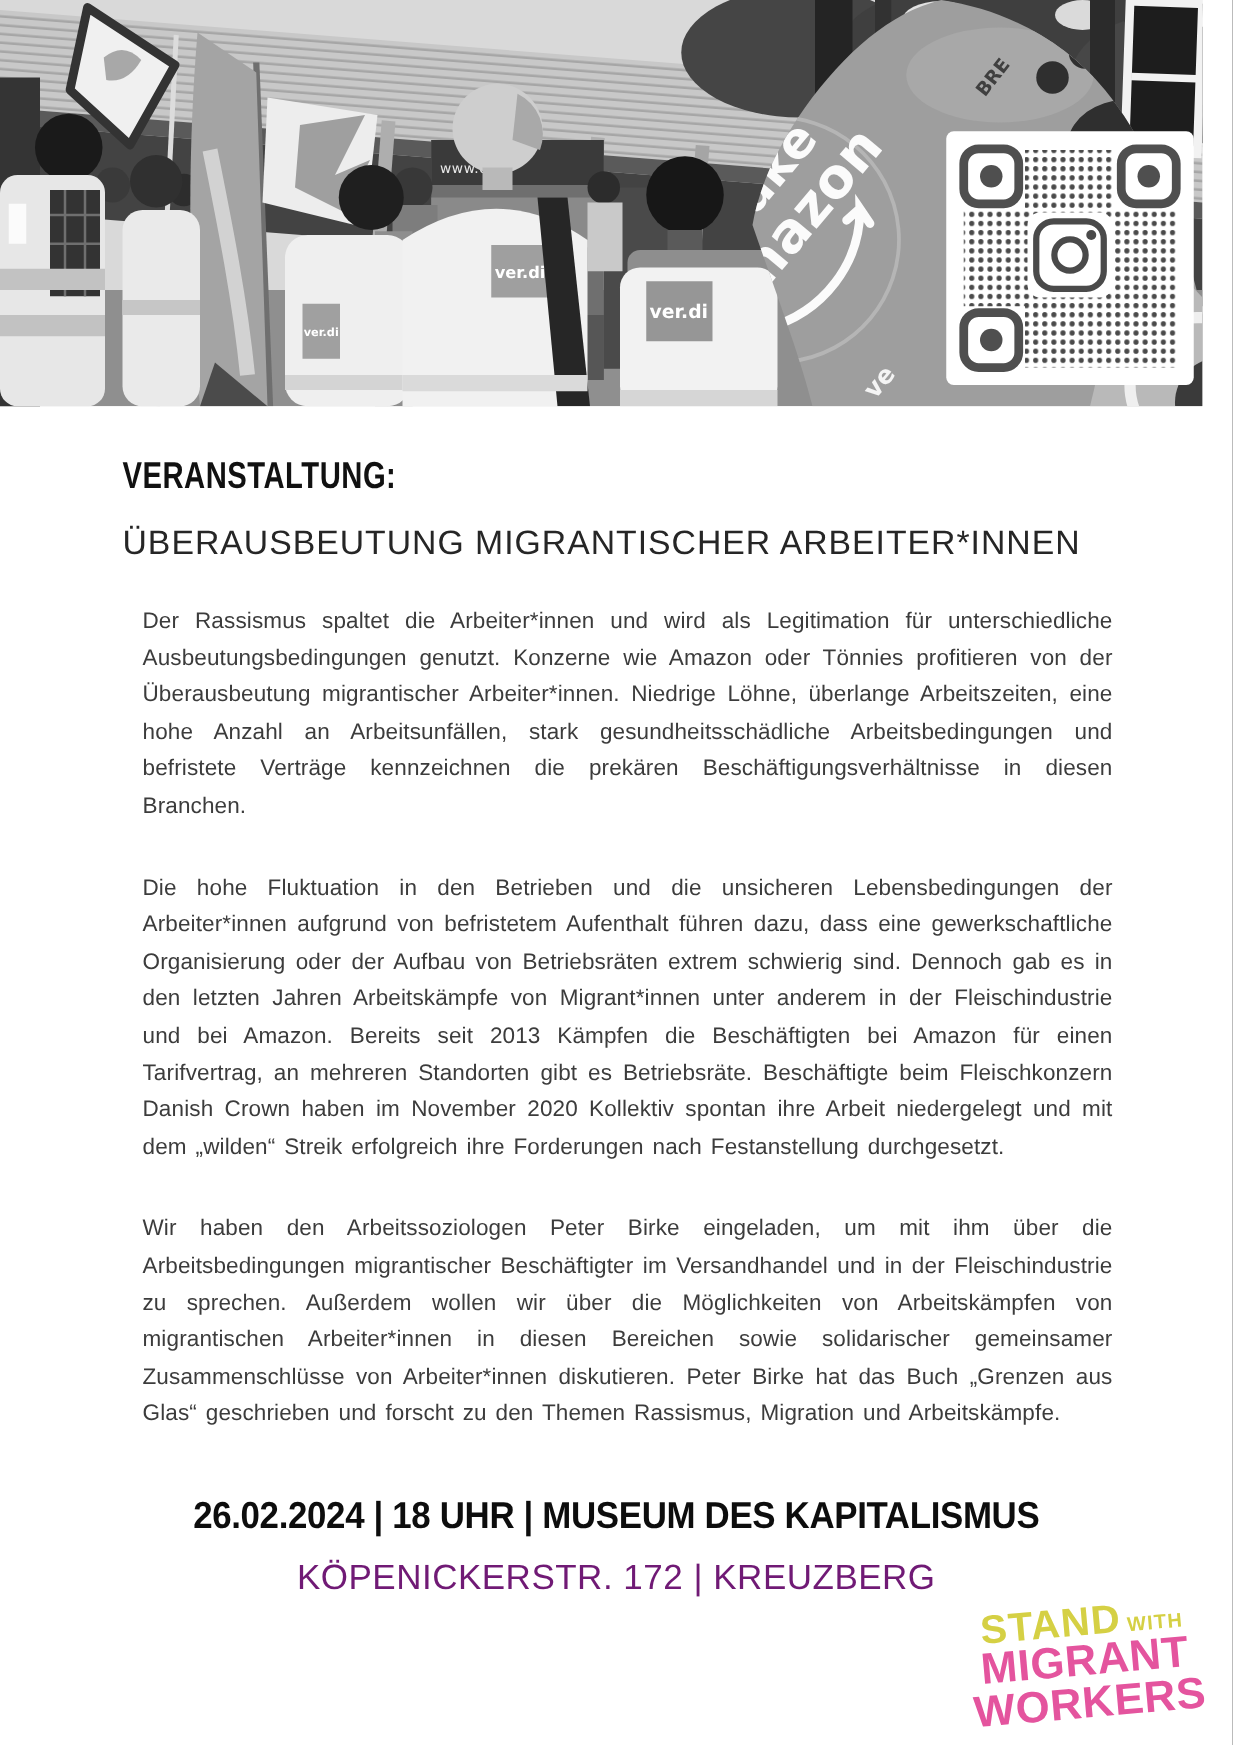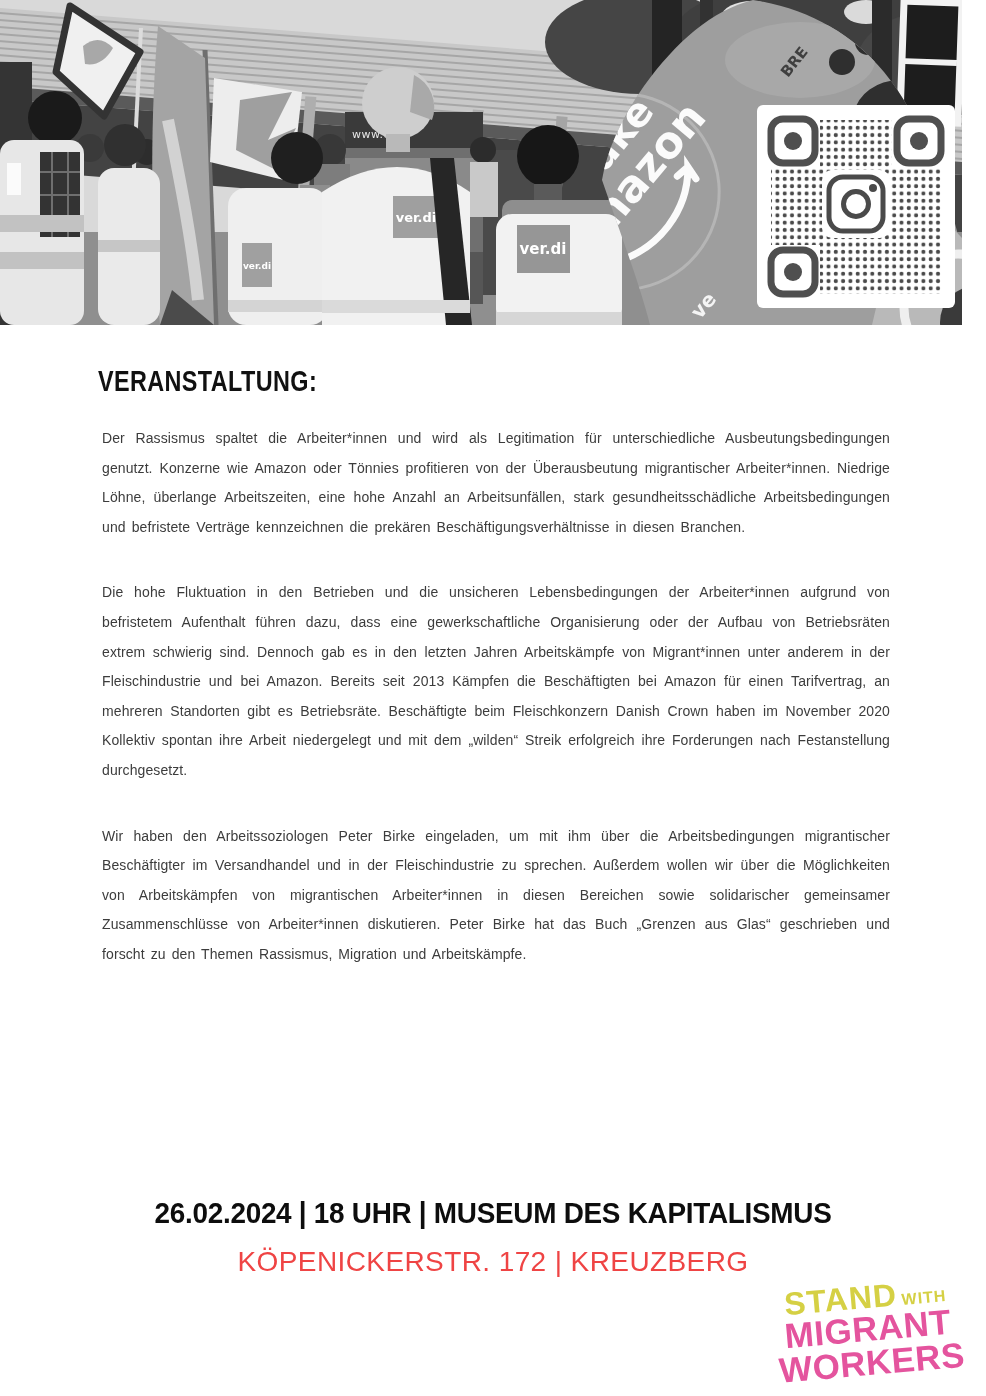--- a/index.html
+++ b/index.html
@@ -6,28 +6,28 @@
   .page{position:relative;width:986px;height:1396px;background:#ffffff;overflow:hidden;
         font-family:"Liberation Sans",sans-serif;margin:0 auto;}
   .photo{position:absolute;left:0;top:0;width:962px;height:325px;}
   .photo svg{display:block;}
   .photo text{font-family:"DejaVu Sans",sans-serif;}
   .content{position:absolute;left:98px;top:364px;width:792px;}
   .heading{font-size:30px;font-weight:700;color:#111;letter-spacing:.5px;
            transform:scaleX(.78);transform-origin:left center;margin:0 0 14px 0;white-space:nowrap;}
   .title-line{font-size:27px;font-weight:400;color:#262626;letter-spacing:.8px;
               line-height:44px;margin:0;white-space:nowrap;}
-  .body-copy p{font-size:14px;line-height:29.6px;color:#3c3c3c;text-align:justify;
-               word-spacing:2px;letter-spacing:.1px;margin:0 0 36px 4px;}
+  .body-copy p{font-size:18px;line-height:29.6px;color:#3c3c3c;text-align:justify;
+               word-spacing:2px;letter-spacing:.1px;margin:0 0 36px 16px;}
   .body-copy p:first-child{margin-top:26px;}
   .event-date{position:absolute;left:0;top:1196px;width:100%;text-align:center;
               font-size:30px;font-weight:700;color:#0d0d0d;letter-spacing:-.3px;
               transform:scaleX(.93);}
   .event-address{position:absolute;left:0;top:1246px;width:100%;text-align:center;
-                 font-size:28px;font-weight:400;color:#ef4444;letter-spacing:.4px;}
+                 font-size:28px;font-weight:400;color:#701a75;letter-spacing:.4px;}
   .logo{position:absolute;left:776px;top:1282px;width:184px;text-align:center;
         transform:rotate(-5deg);font-weight:700;line-height:.95;}
   .logo .row1{white-space:nowrap;}
   .logo .w-stand{font-size:32px;color:#d5d044;letter-spacing:1px;}
   .logo .w-with{font-size:16px;color:#d5d044;letter-spacing:1px;}
   .logo .w-migrant,.logo .w-workers{font-size:35px;color:#e4549e;letter-spacing:.5px;display:block;}
 </style>
 </head>
 <body>
 
@@ -229,20 +229,21 @@
             <circle cx="856" cy="204" r="12.5" fill="none" stroke="#4a4a4a" stroke-width="5"></circle>
             <circle cx="873" cy="188" r="4" fill="#4a4a4a"></circle>
           </g>
         </g>
       </g>
     </svg>
   </div>
 
   <main class="content">
     <h1 class="heading">VERANSTALTUNG:</h1>
+    <h2 class="title-line">ÜBERAUSBEUTUNG MIGRANTISCHER ARBEITER*INNEN</h2>
     <div class="body-copy">
       <p>Der Rassismus spaltet die Arbeiter*innen und wird als Legitimation für unterschiedliche Ausbeutungsbedingungen genutzt. Konzerne wie Amazon oder Tönnies profitieren von der Überausbeutung migrantischer Arbeiter*innen. Niedrige Löhne, überlange Arbeitszeiten, eine hohe Anzahl an Arbeitsunfällen, stark gesundheitsschädliche Arbeitsbedingungen und befristete Verträge kennzeichnen die prekären Beschäftigungsverhältnisse in diesen Branchen.</p>
       <p>Die hohe Fluktuation in den Betrieben und die unsicheren Lebensbedingungen der Arbeiter*innen aufgrund von befristetem Aufenthalt führen dazu, dass eine gewerkschaftliche Organisierung oder der Aufbau von Betriebsräten extrem schwierig sind. Dennoch gab es in den letzten Jahren Arbeitskämpfe von Migrant*innen unter anderem in der Fleischindustrie und bei Amazon. Bereits seit 2013 Kämpfen die Beschäftigten bei Amazon für einen Tarifvertrag, an mehreren Standorten gibt es Betriebsräte. Beschäftigte beim Fleischkonzern Danish Crown haben im November 2020 Kollektiv spontan ihre Arbeit niedergelegt und mit dem „wilden“ Streik erfolgreich ihre Forderungen nach Festanstellung durchgesetzt.</p>
       <p>Wir haben den Arbeitssoziologen Peter Birke eingeladen, um mit ihm über die Arbeitsbedingungen migrantischer Beschäftigter im Versandhandel und in der Fleischindustrie zu sprechen. Außerdem wollen wir über die Möglichkeiten von Arbeitskämpfen von migrantischen Arbeiter*innen in diesen Bereichen sowie solidarischer gemeinsamer Zusammenschlüsse von Arbeiter*innen diskutieren. Peter Birke hat das Buch „Grenzen aus Glas“ geschrieben und forscht zu den Themen Rassismus, Migration und Arbeitskämpfe.</p>
     </div>
   </main>
 
   <div class="event-date">26.02.2024 | 18 UHR | MUSEUM DES KAPITALISMUS</div>
   <div class="event-address">KÖPENICKERSTR. 172 | KREUZBERG</div>
 

